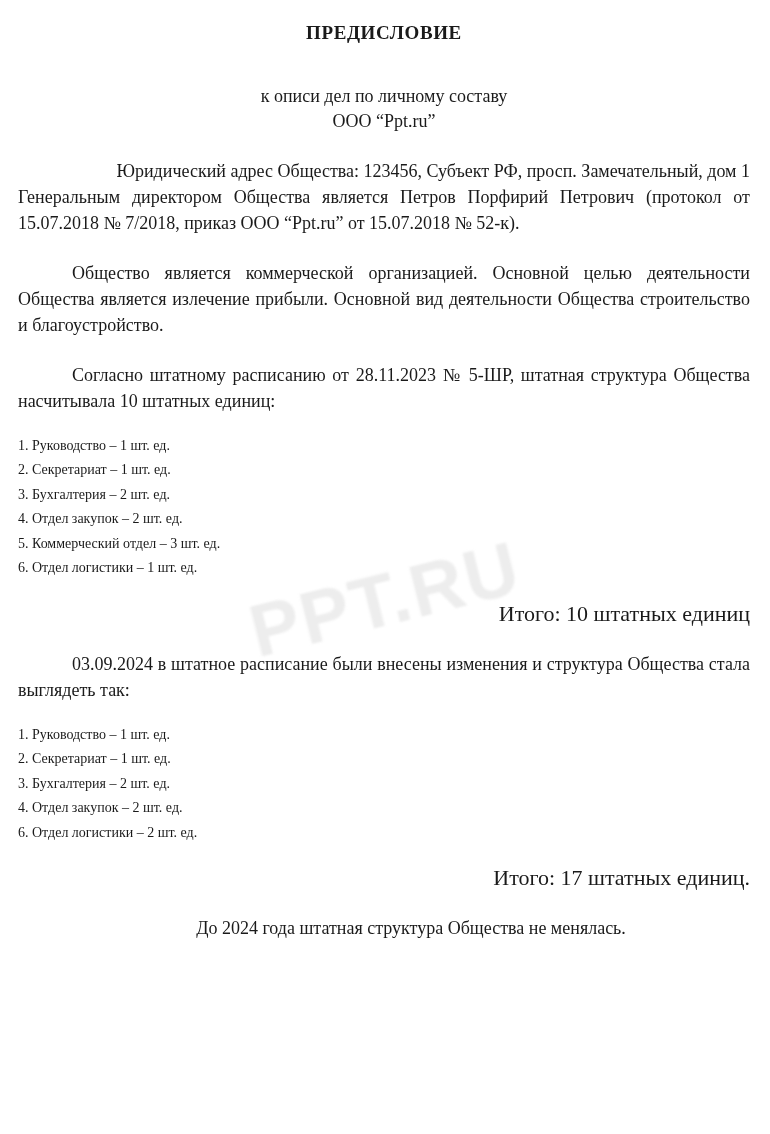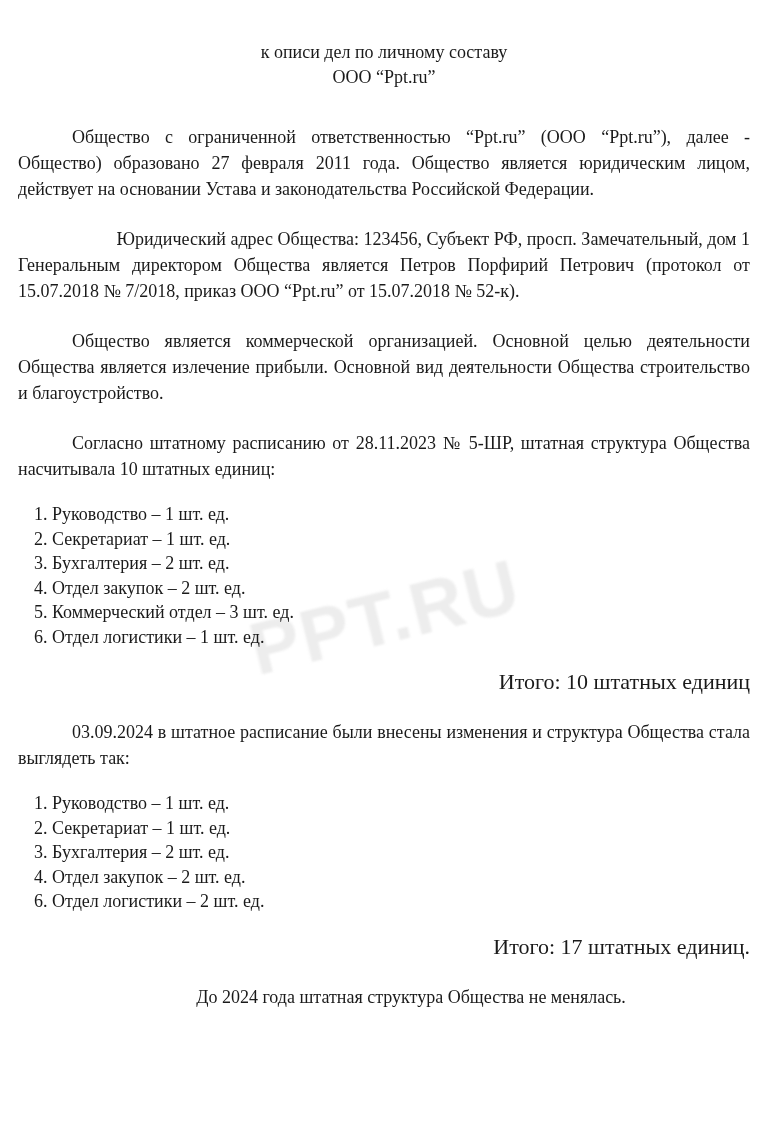--- a/index.html
+++ b/index.html
@@ -83,23 +83,23 @@
   
   .gap-1 { margin-top: 34px; }   
   .gap-2 { margin-top: 24px; }   
   .gap-3 { margin-top: 20px; }   
 
   .para-group p.para + p.para { margin-top: 0; }
 
   ol.staff-list,
   ul.staff-list {
     list-style: none;
-    margin: 16px;
+    margin: 0;
     padding: 0;
-    font-size: 18px;
+    font-size: 14px;
     line-height: 24.5px;
   }
   ol.staff-list li,
   ul.staff-list li {
     margin: 0;
     padding: 0;
     text-indent: 0;
     white-space: nowrap;
   }
 
@@ -125,29 +125,27 @@
 </style>
 </head>
 <body>
 
 <div class="page">
 
   <div class="watermark">PPT.RU</div>
 
   <div class="content">
 
+    <h1 class="doc-title">ПРЕДИСЛОВИЕ</h1>
 
     <div class="subtitle-block">
       <span class="subtitle-line">к описи дел по личному составу</span>
       <span class="subtitle-line">ООО “Ppt.ru”</span>
     </div>
 
-    <div class="gap-1">
-      <p class="para">Общество с ограниченной ответственностью “Ppt.ru” (ООО “Ppt.ru”), далее - Общество) образовано 27 февраля 2011 года. Общество является юридическим лицом, действует на основании Устава и законодательства Российской Федерации.</p>
-    </div>
 
     <div class="gap-2 para-group">
       <p class="para left">Юридический адрес Общества: 123456, Субъект РФ, просп. Замечательный, дом 1</p>
       <p class="para no-indent">Генеральным директором Общества является Петров Порфирий Петрович (протокол от 15.07.2018 № 7/2018, приказ ООО “Ppt.ru” от 15.07.2018 № 52-к).</p>
     </div>
 
     <div class="gap-2">
       <p class="para">Общество является коммерческой организацией. Основной целью деятельности Общества является излечение прибыли. Основной вид деятельности Общества строительство и благоустройство.</p>
     </div>
 

